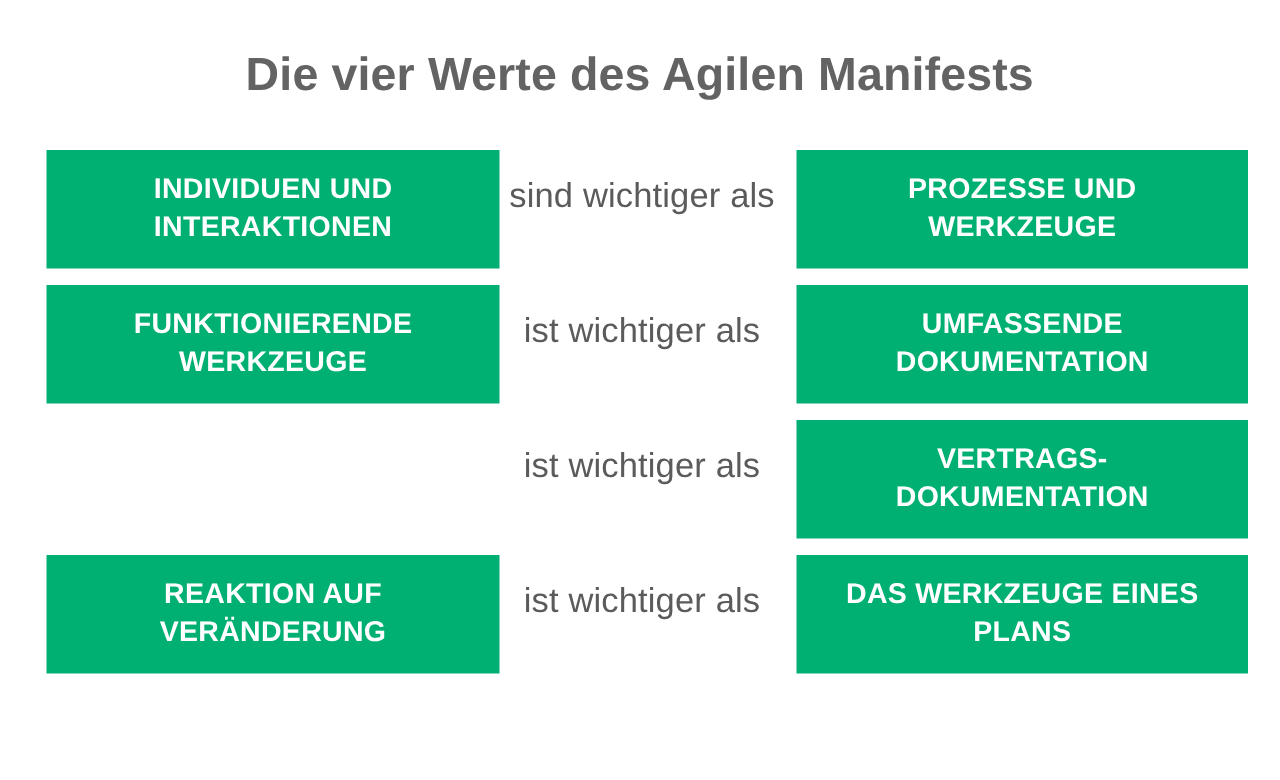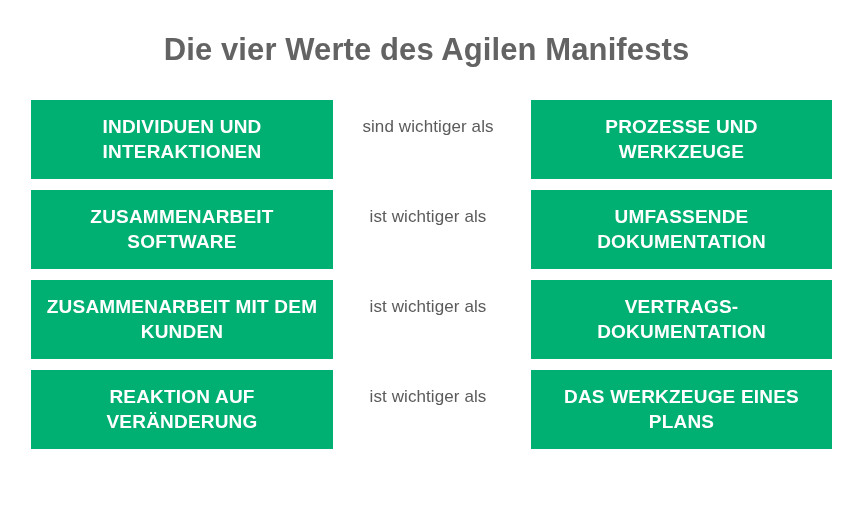--- a/index.html
+++ b/index.html
@@ -72,21 +72,21 @@
     position: absolute;
     left: 302px;
     top: 0;
     width: 190px;
     height: 79px;
     display: flex;
     align-items: flex-start;
     justify-content: center;
     padding-top: 17px;
     box-sizing: border-box;
-    font-size: 17px;
+    font-size: 23px;
     font-weight: normal;
     color: #5b5b5b;
     letter-spacing: 0.1px;
     white-space: nowrap;
   }
   .box-text {
     display: block;
   }
 </style>
 </head>
@@ -103,32 +103,29 @@
         <span class="box-text">INDIVIDUEN UND INTERAKTIONEN</span>
       </div>
       <div class="connector">sind wichtiger als</div>
       <div class="box box-right">
         <span class="box-text">PROZESSE UND WERKZEUGE</span>
       </div>
     </div>
 
     <div class="row">
       <div class="box box-left">
-        <span class="box-text">ZUSAMMENARBEIT SOFTWARE</span>
+        <span class="box-text">FUNKTIONIERENDE WERKZEUGE</span>
       </div>
       <div class="connector">ist wichtiger als</div>
       <div class="box box-right">
         <span class="box-text">UMFASSENDE DOKUMENTATION</span>
       </div>
     </div>
 
     <div class="row">
-      <div class="box box-left">
-        <span class="box-text">ZUSAMMENARBEIT MIT DEM KUNDEN</span>
-      </div>
       <div class="connector">ist wichtiger als</div>
       <div class="box box-right">
         <span class="box-text">VERTRAGS- DOKUMENTATION</span>
       </div>
     </div>
 
     <div class="row">
       <div class="box box-left">
         <span class="box-text">REAKTION AUF VERÄNDERUNG</span>
       </div>

